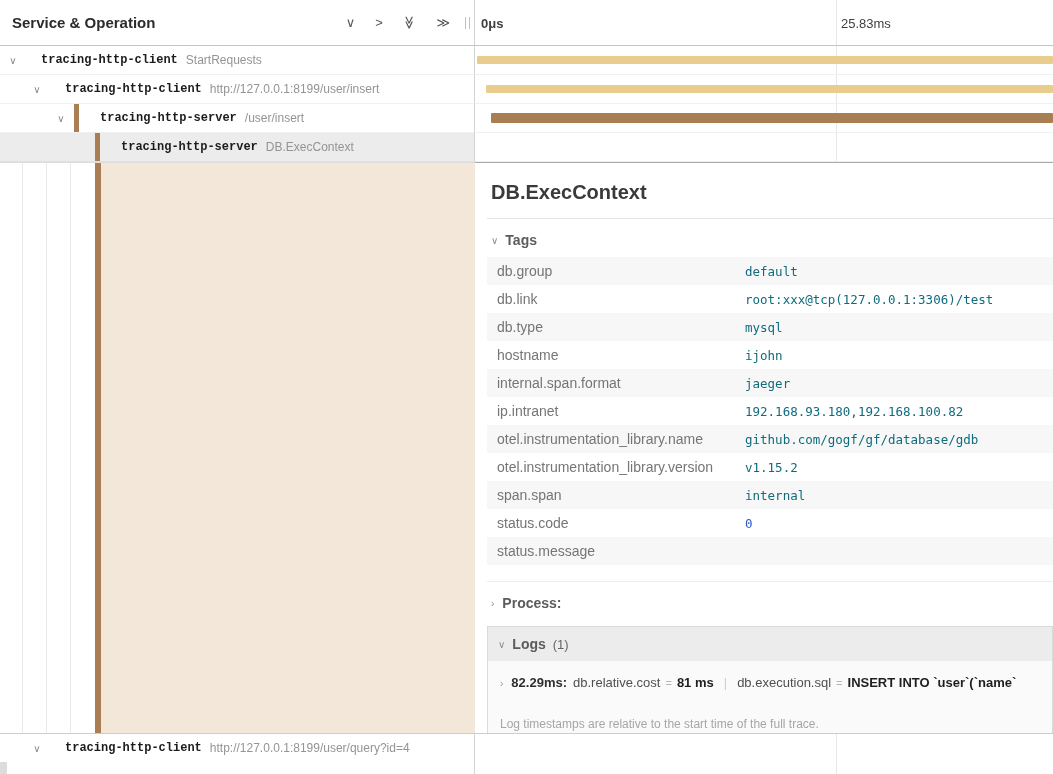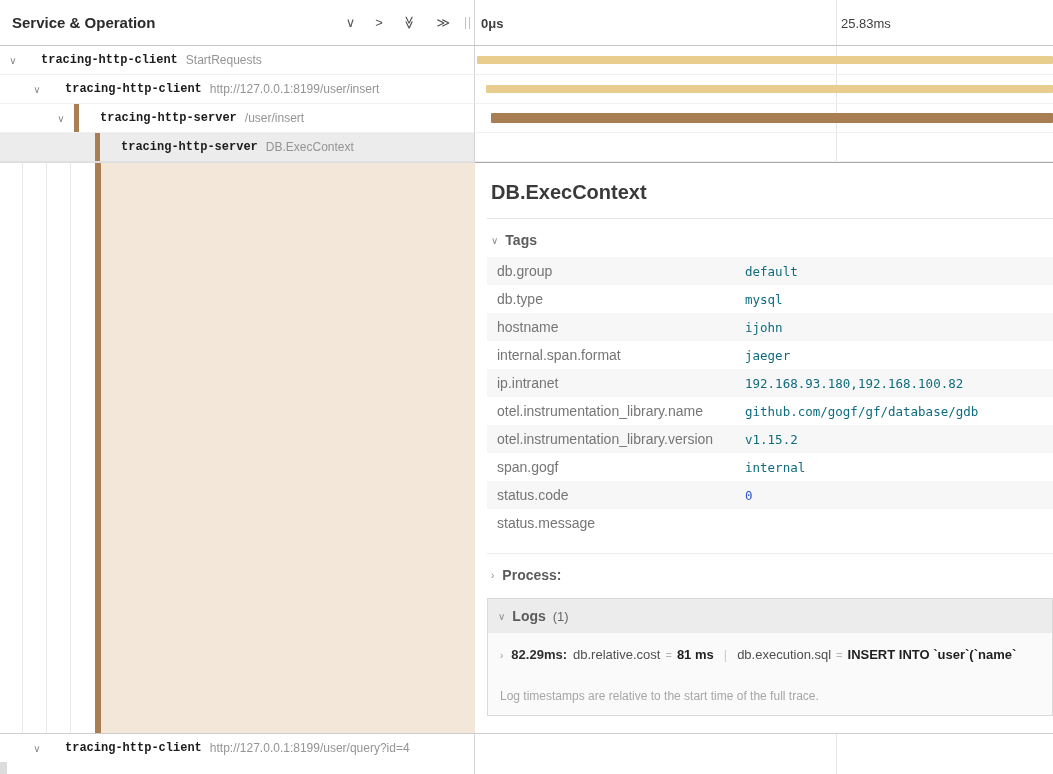--- a/index.html
+++ b/index.html
@@ -181,20 +181,24 @@
         <span class="sec-title">Tags</span>
       </div>
 
       <table class="tags-table">
         <tbody>
             <tr>
               <td class="k">db.group</td>
               <td class="v">default</td>
             </tr>
         <tr>
+              <td class="k">db.link</td>
+              <td class="v">root:xxx@tcp(127.0.0.1:3306)/test</td>
+            </tr>
+        <tr>
               <td class="k">db.type</td>
               <td class="v">mysql</td>
             </tr>
         <tr>
               <td class="k">hostname</td>
               <td class="v">ijohn</td>
             </tr>
         <tr>
               <td class="k">internal.span.format</td>
               <td class="v">jaeger</td>
@@ -205,21 +209,21 @@
             </tr>
         <tr>
               <td class="k">otel.instrumentation_library.name</td>
               <td class="v">github.com/gogf/gf/database/gdb</td>
             </tr>
         <tr>
               <td class="k">otel.instrumentation_library.version</td>
               <td class="v">v1.15.2</td>
             </tr>
         <tr>
-              <td class="k">span.gogf</td>
+              <td class="k">span.span</td>
               <td class="v">internal</td>
             </tr>
         <tr>
               <td class="k">status.code</td>
               <td class="v num">0</td>
             </tr>
         <tr>
               <td class="k">status.message</td>
               <td class="v"></td>
             </tr>

